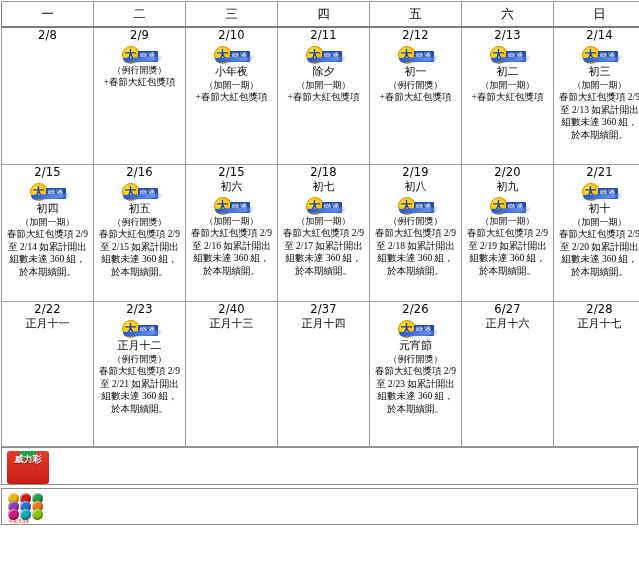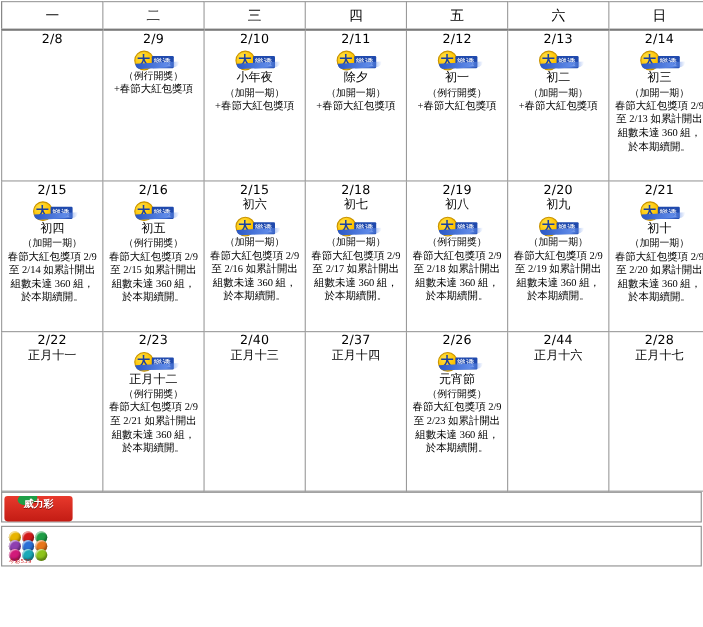--- a/index.html
+++ b/index.html
@@ -139,27 +139,26 @@
     flex:1 1 auto;
     font-size:10.5px;
     line-height:17px;
     font-family:"DejaVu Serif","Liberation Serif",serif;
     padding:2px 4px 3px 0;
     text-align:justify;
   }
 
   
   .logo-power{
-    width:42px;height:23px;
+    width:42px;height:33px;
     border-radius:3px;
     background:linear-gradient(180deg,#e8392c 0%,#c31c14 100%);
     position:relative;
     overflow:hidden;
     display:block;
-    padding-left:20px;
   }
   .logo-power .leaf{
     position:absolute;
     left:12px;top:-3px;
     width:18px;height:11px;
     background:#1e9e46;
     border-radius:50%;
     transform:rotate(-12deg);
   }
   .logo-power .ptxt{
@@ -279,21 +278,21 @@
             <div class="cell">
               <div class="dnum">2/37</div>
               <div class="lunar-top">正月十四</div>
             </div>
           </td>
           <td>
             <div class="cell"><div class="dnum">2/26</div><div class="logo-lotto"><span class="disc"></span><span class="wordmark">樂透</span><span class="swoosh"></span></div><div class="lunar">元宵節</div><div class="note">（例行開獎）</div><div class="note big">春節大紅包獎項 2/9 至 2/23 如累計開出組數未達 360 組，於本期續開。</div></div>
           </td>
           <td>
             <div class="cell">
-              <div class="dnum">2/44</div>
+              <div class="dnum">6/27</div>
               <div class="lunar-top">正月十六</div>
             </div>
           </td>
           <td>
             <div class="cell">
               <div class="dnum">2/28</div>
               <div class="lunar-top">正月十七</div>
             </div>
           </td>
         </tr>

